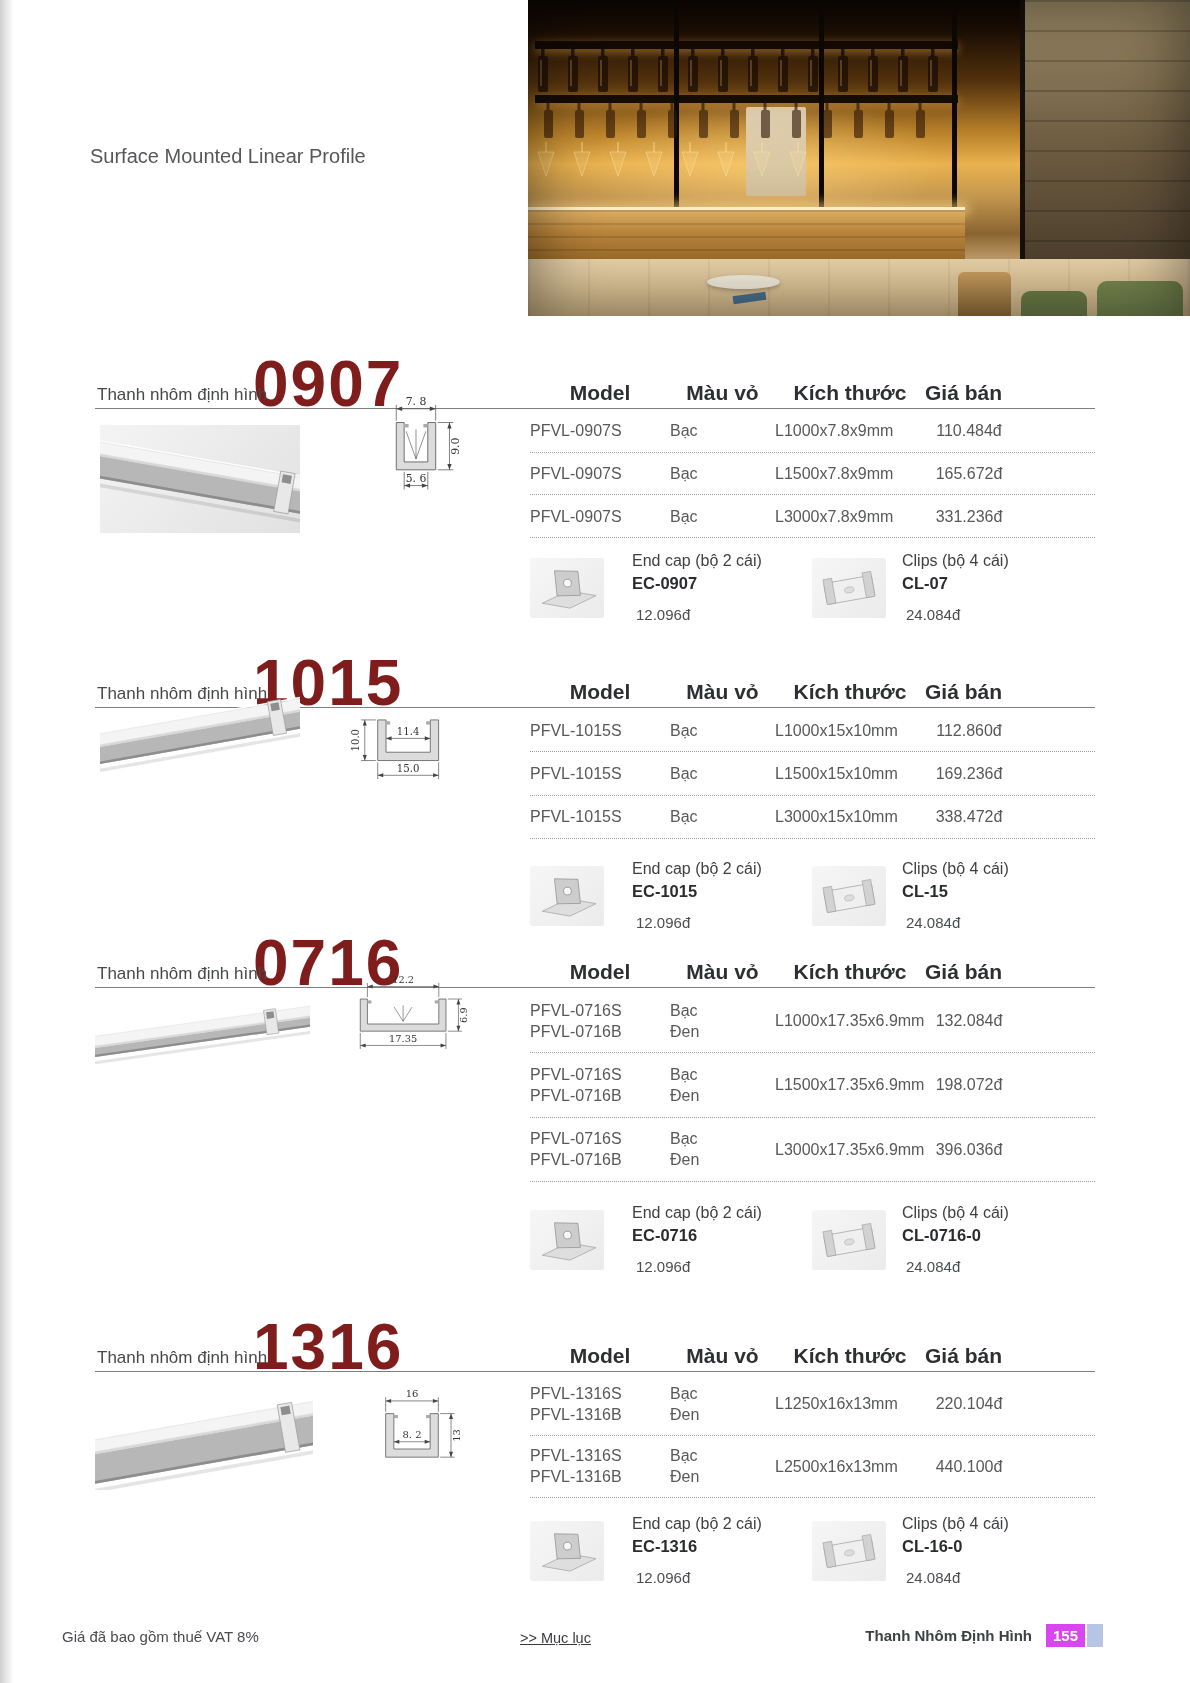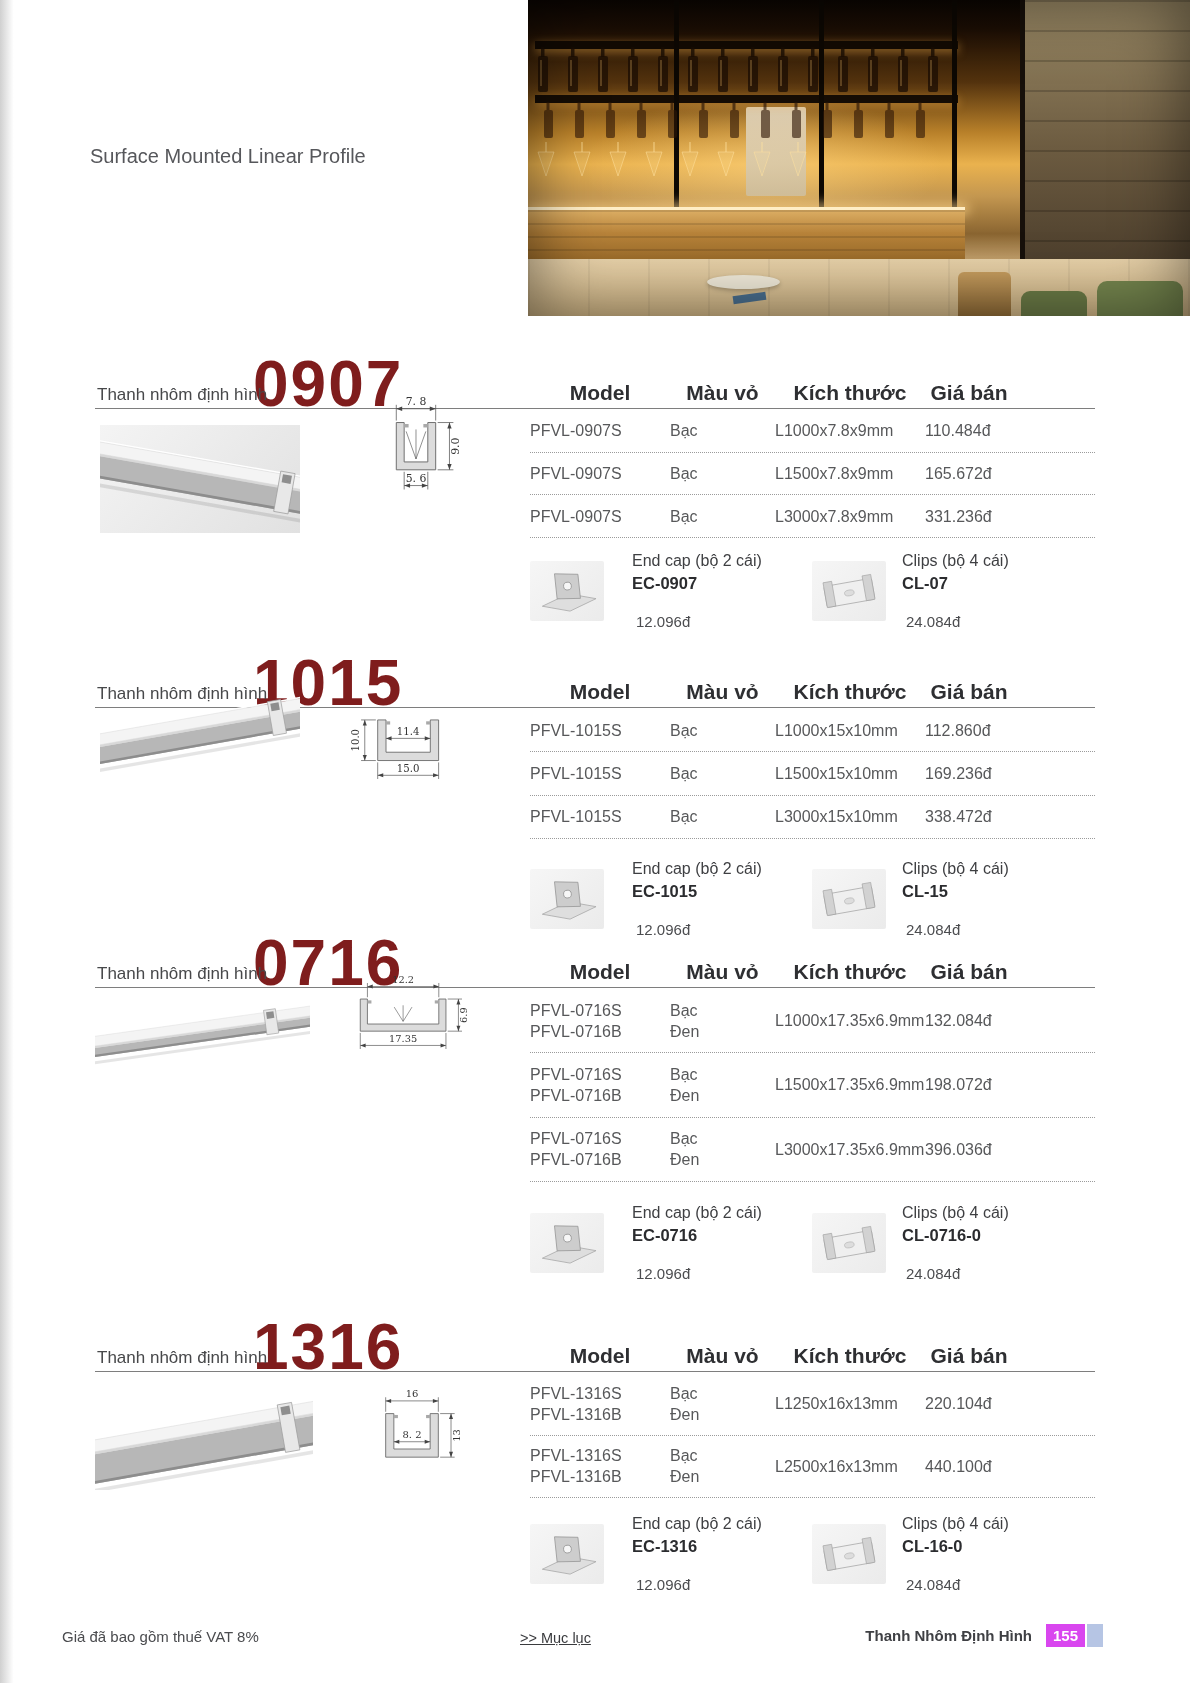--- a/index.html
+++ b/index.html
@@ -42,34 +42,34 @@
 .title{font-size:41px;font-weight:bold;letter-spacing:1px;color:#3d3d40;line-height:1.27}
 .subtitle{margin-top:15px;font-size:20px;color:#56575b}
 
 
 .section{position:absolute;left:95px;width:1000px}
 .sec-head{position:relative;height:30px;border-bottom:1px solid #7e7e7e}
 .watermark{position:absolute;left:158px;bottom:-8px;font-size:64px;font-weight:bold;letter-spacing:2px;color:#7f1d1d;line-height:1;z-index:0;user-select:none}
 .sec-label{position:absolute;left:2px;bottom:3px;font-size:17px;color:#47484a;z-index:1}
 .thead{position:absolute;right:0;bottom:3px;width:565px;display:grid;grid-template-columns:140px 105px 150px 170px;z-index:1}
 .thead span{text-align:center;font-weight:bold;font-size:21px;color:#2e2f32}
-.thead span:last-child{text-align:center;padding-right:82px}
+.thead span:last-child{text-align:left;padding-right:82px}
 .tbl{position:absolute;right:0;top:31px;width:565px}
 .trow{display:grid;grid-template-columns:140px 105px 150px 170px;align-items:center;border-bottom:1px dotted #9b9b9b;font-size:16px;color:#57585a}
 .trow div{text-align:left;line-height:1.32}
-.trow div:last-child{text-align:left;padding-right:82px}
+.trow div:last-child{text-align:center;padding-right:82px}
 .acc{position:absolute;right:0;width:565px;display:flex;align-items:center}
 .acc-img{width:74px;height:60px;background:linear-gradient(135deg,#f6f6f6,#ebebeb);border-radius:2px;flex:none}
 .acc-img svg{width:100%;height:100%}
 .acc-txt{margin-left:28px;width:176px}
 .acc-txt.second{margin-left:16px;width:auto}
 .acc-img.second{margin-left:4px}
 .acc-txt .l1{font-size:16px;color:#3e3f42}
 .acc-txt .l2{font-size:16.5px;font-weight:bold;color:#2b2c2f;margin-top:4px}
-.acc-txt .l3{font-size:15px;color:#4c4d50;margin-top:20px;padding-left:4px}
+.acc-txt .l3{font-size:15px;color:#4c4d50;margin-top:13px;padding-left:4px}
 .pphoto,.pdraw{position:absolute}
 .pphoto svg,.pdraw svg{width:100%;height:100%}
 .pphoto.card{background:linear-gradient(135deg,#f4f4f4,#e1e1e1)}
 
 
 .f-note{position:absolute;left:62px;top:1628px;font-size:15px;color:#4a4b4e}
 .f-toc{position:absolute;left:520px;top:1630px;font-size:14.5px;color:#3a3b3e;text-decoration:underline;cursor:pointer}
 .f-right{position:absolute;right:87px;top:1624px;display:flex;align-items:center}
 .f-title{font-size:15px;font-weight:bold;color:#3f4044;margin-right:14px}
 .badge{background:#d946ef;color:#fff;font-size:15px;font-weight:bold;padding:4px 7px;line-height:1}

